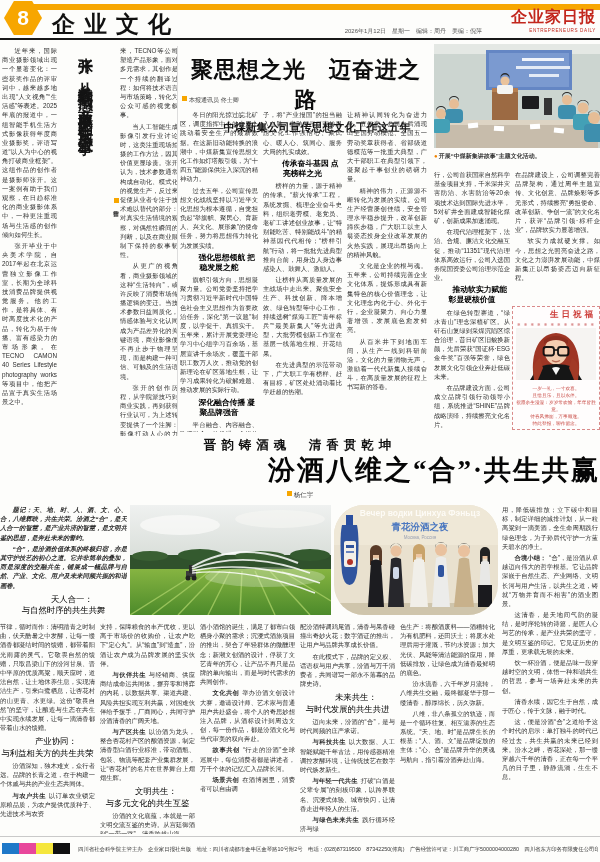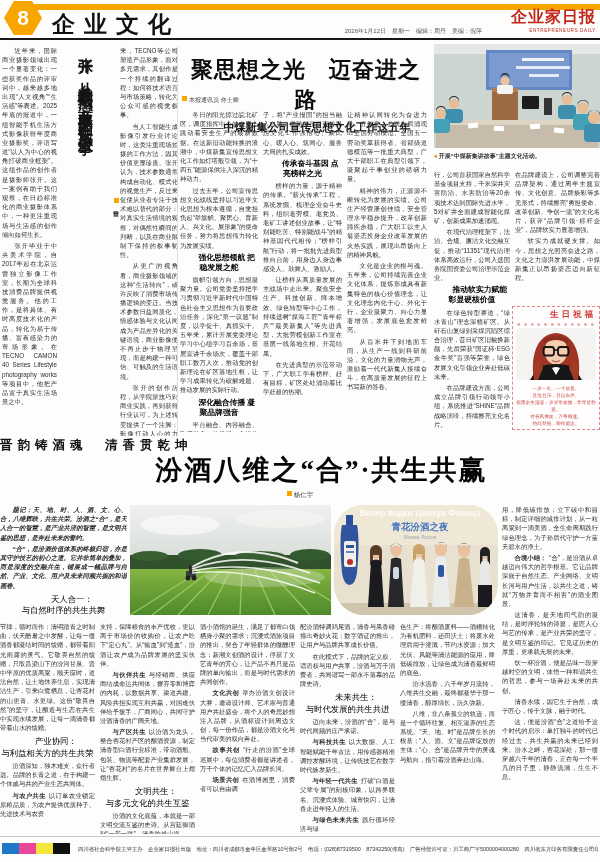--- a/index.html
+++ b/index.html
@@ -47,23 +47,23 @@
   .dot { color:#f08300; margin-right:1px; }
 
   
   .bbox { position:absolute; left:512px; top:306px; width:88px; height:124px; border:1px dashed #d98a8a;
           background:#fffdfd; padding:2px 3px; text-align:center; overflow:hidden; }
   .bbox .btitle { color:#cc3b36; font-weight:bold; font-size:8.5px; letter-spacing:3px;text-align:right; }
   .bbox .deco { color:#d98a8a; font-size:4.2px; letter-spacing:1px; margin:1px 0; }
   .bbox .wishes { color:#c84a44; font-size:4.7px; line-height:1.5; white-space:pre-line; margin-top:1px; }
 
   
-  .b-eyebrow { position:absolute; left:0; top:437px; width:600px; text-align:left;
+  .b-eyebrow { position:absolute; left:0; top:437px; width:600px; text-align:center;
                font-family:"Liberation Serif",serif; font-size:12.5px; font-weight:bold; letter-spacing:5px; color:#111; }
-  .b-headline { position:absolute; left:0; top:452px; width:600px; text-align:center;
+  .b-headline { position:absolute; left:0; top:452px; width:600px; text-align:right;
                 font-family:"Liberation Serif",serif; font-size:27px; font-weight:bold; letter-spacing:2px; color:#060606;padding-left:43px; }
   .b-byline { position:absolute; left:0; top:491px; width:600px; text-align:center; font-size:6.5px; color:#444; }
   .intro { font-family:"Liberation Serif",serif; font-style:italic; font-weight:600; }
 
   
   .foot-rule { position:absolute; left:0; top:836px; width:600px; height:1px; background:#c9c9c9; }
   .color-bar { position:absolute; left:2px; top:843px; display:flex; }
   .color-bar span { width:17px; height:11px; display:inline-block; }
   .footer-text { position:absolute; left:78px; top:846px; width:520px; font-size:5.4px; color:#333;
                  white-space:nowrap; overflow:hidden; }

